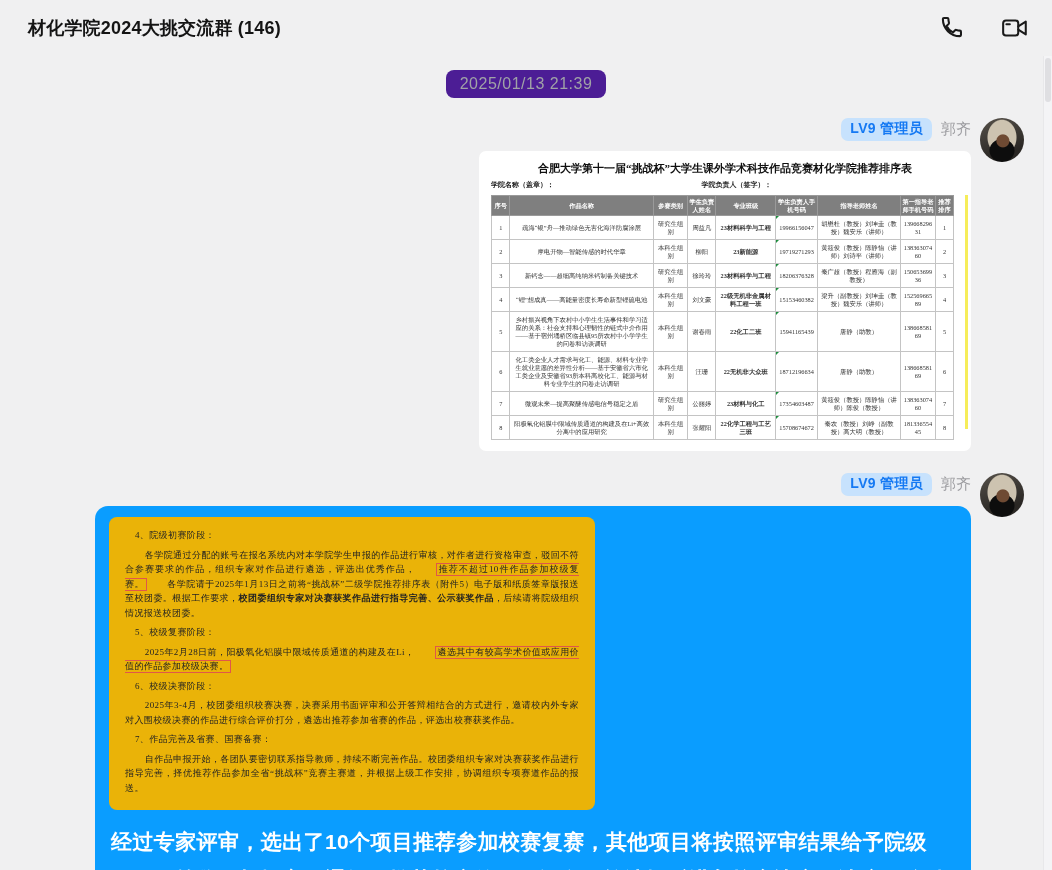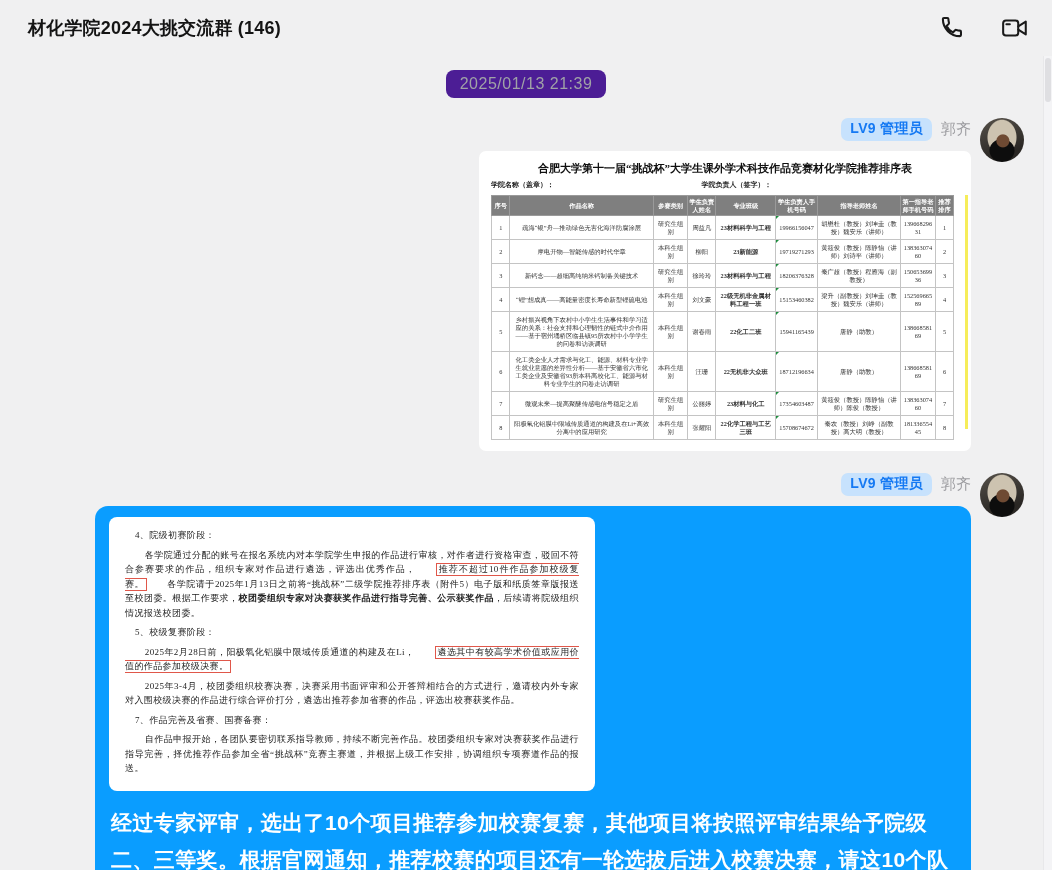--- a/index.html
+++ b/index.html
@@ -73,21 +73,21 @@
   td.excel-mark::before{
     content:"";position:absolute;left:0;top:0;width:0;height:0;
     border-top:3px solid #1e8e3e;border-right:3px solid transparent;
   }
   
   .bubble{
     width:876px;box-sizing:border-box;background:#0a9dff;border-radius:13px;
     padding:11px 14px 16px 14px;cursor:pointer;
   }
   .doc-card{
-    width:486px;box-sizing:border-box;background:#ffffff;border-radius:8px;
+    width:486px;box-sizing:border-box;background:#eab308;border-radius:8px;
     padding:11px 16px 10px 16px;cursor:pointer;
     font-family:"Liberation Serif","DejaVu Serif",serif;
     font-size:9px;line-height:14.5px;color:#232323;text-align:justify;letter-spacing:.4px;
   }
   .doc-card p{margin:0 0 5px 0;}
   .doc-card p.heading{text-indent:1.1em;}
   .doc-card p.body{text-indent:2.2em;}
   .seg-bold{font-weight:700;}
   .seg-redbox{border:1.5px solid #e0574a;padding:0 2px 1px;margin:0 20px;}
   .msg-text{
@@ -267,20 +267,21 @@
         <span class="admin-badge">LV9 管理员</span>
         <span class="sender-name">郭齐</span>
       </div>
       <div class="bubble">
         <div class="doc-card">
           <div>
               <p class="heading"><span class="seg-normal">4、院级初赛阶段：</span></p>
               <p class="body"><span class="seg-normal">各学院通过分配的账号在报名系统内对本学院学生申报的作品进行审核，对作者进行资格审查，驳回不符合参赛要求的作品，组织专家对作品进行遴选，评选出优秀作品，</span><span class="seg-redbox">推荐不超过10件作品参加校级复赛。</span><span class="seg-normal">各学院请于2025年1月13日之前将“挑战杯”二级学院推荐排序表（附件5）电子版和纸质签章版报送至校团委。根据工作要求，</span><span class="seg-bold">校团委组织专家对决赛获奖作品进行指导完善、公示获奖作品</span><span class="seg-normal">，后续请将院级组织情况报送校团委。</span></p>
               <p class="heading"><span class="seg-normal">5、校级复赛阶段：</span></p>
               <p class="body"><span class="seg-normal">2025年2月28日前，阳极氧化铝膜中限域传质通道的构建及在Li，</span><span class="seg-redbox">遴选其中有较高学术价值或应用价值的作品参加校级决赛。</span></p>
+              <p class="heading"><span class="seg-normal">6、校级决赛阶段：</span></p>
               <p class="body"><span class="seg-normal">2025年3-4月，校团委组织校赛决赛，决赛采用书面评审和公开答辩相结合的方式进行，邀请校内外专家对入围校级决赛的作品进行综合评价打分，遴选出推荐参加省赛的作品，评选出校赛获奖作品。</span></p>
               <p class="heading"><span class="seg-normal">7、作品完善及省赛、国赛备赛：</span></p>
               <p class="body"><span class="seg-normal">自作品申报开始，各团队要密切联系指导教师，持续不断完善作品。校团委组织专家对决赛获奖作品进行指导完善，择优推荐作品参加全省“挑战杯”竞赛主赛道，并根据上级工作安排，协调组织专项赛道作品的报送。</span></p>
             </div>
         </div>
         <div class="msg-text">经过专家评审，选出了10个项目推荐参加校赛复赛，其他项目将按照评审结果给予院级二、三等奖。根据官网通知，推荐校赛的项目还有一轮选拔后进入校赛决赛，请这10个队伍及时关注后续有关校赛决赛名单的通知；请其他队伍关注后续发放院级奖项的通知@全体成员</div>
       </div>
     </div>
     <div class="avatar"></div>
   </div>

